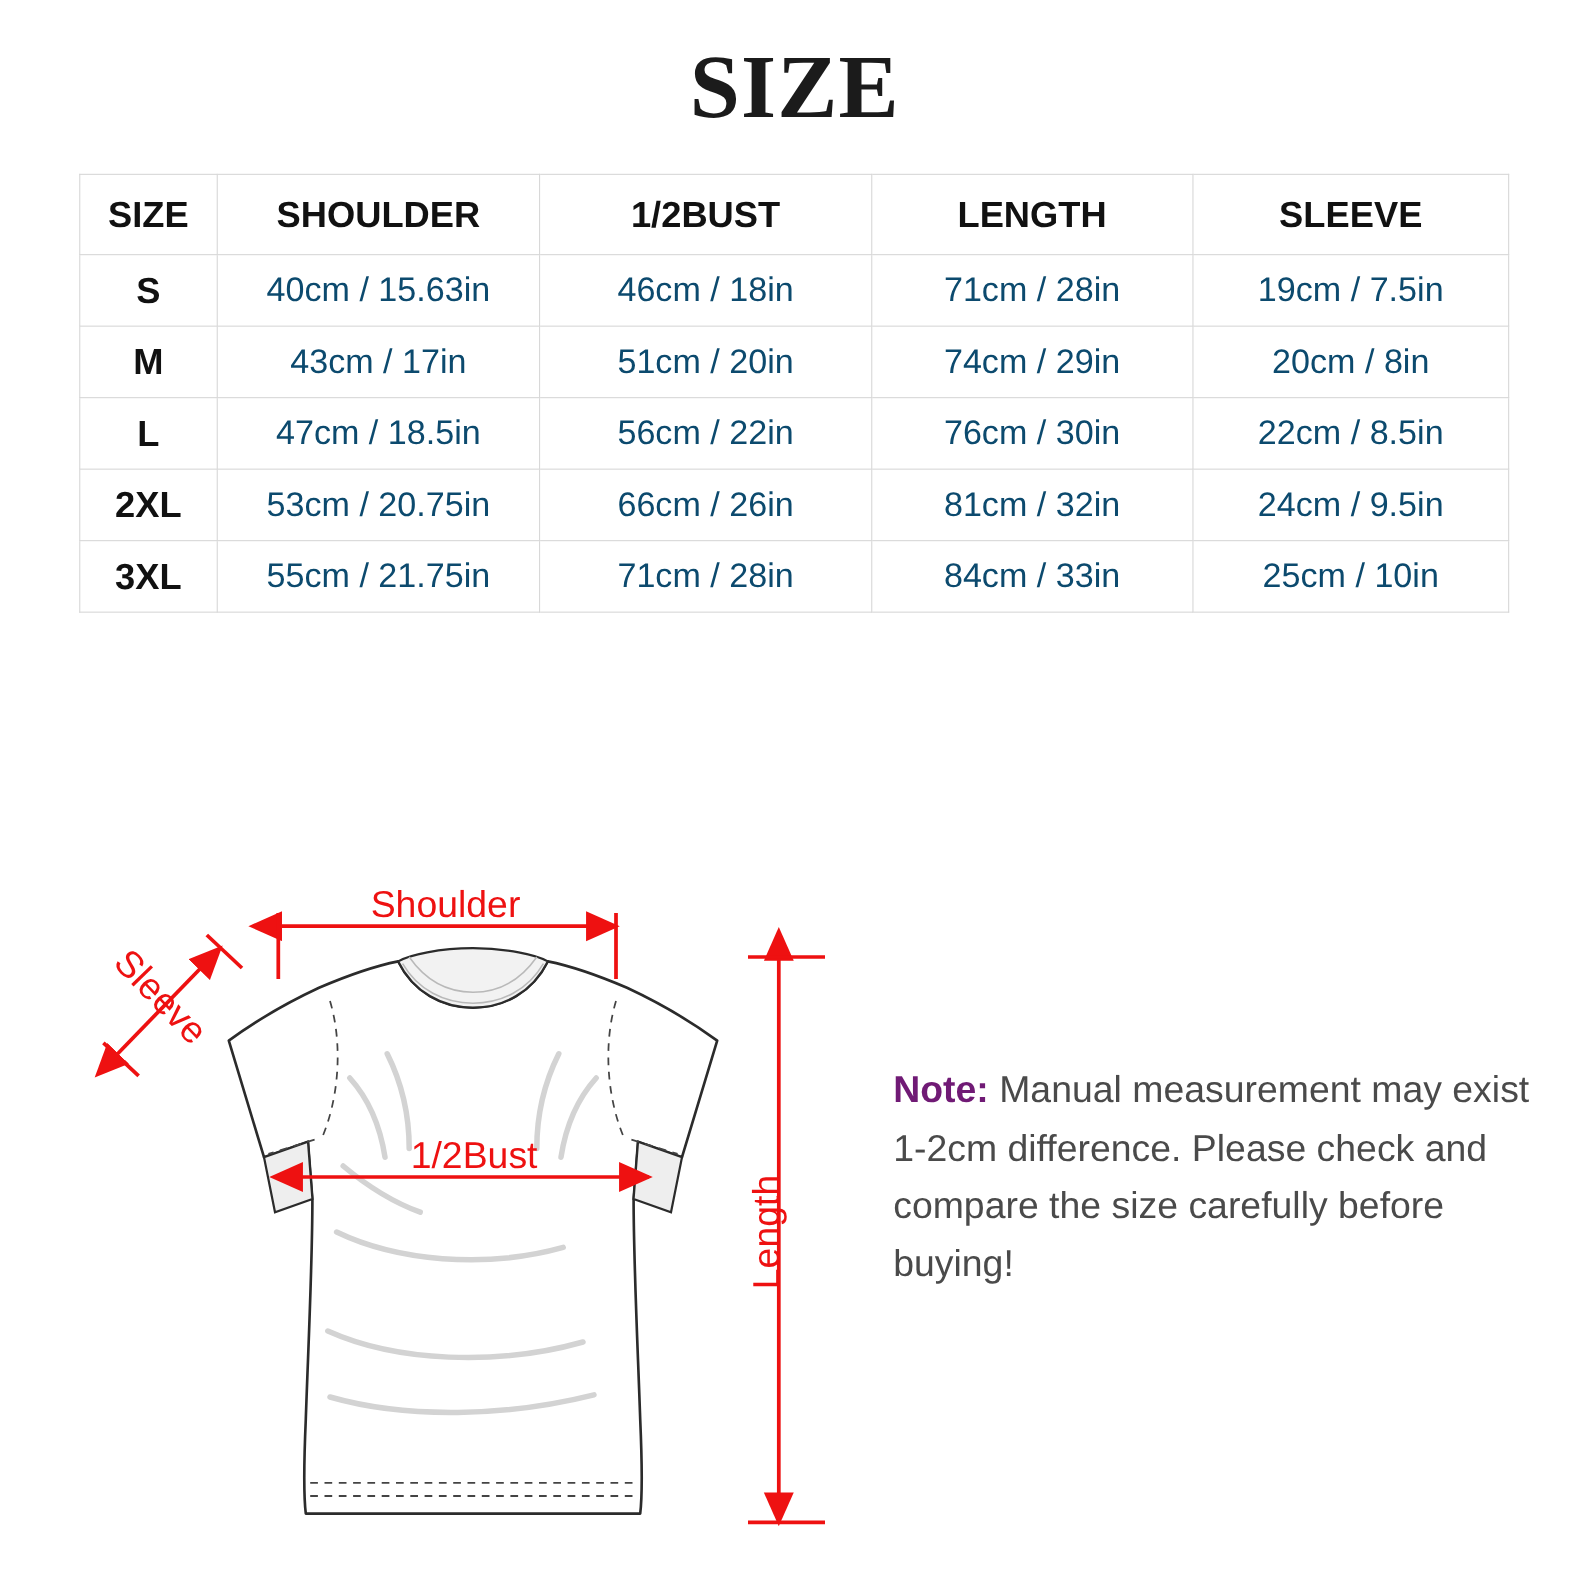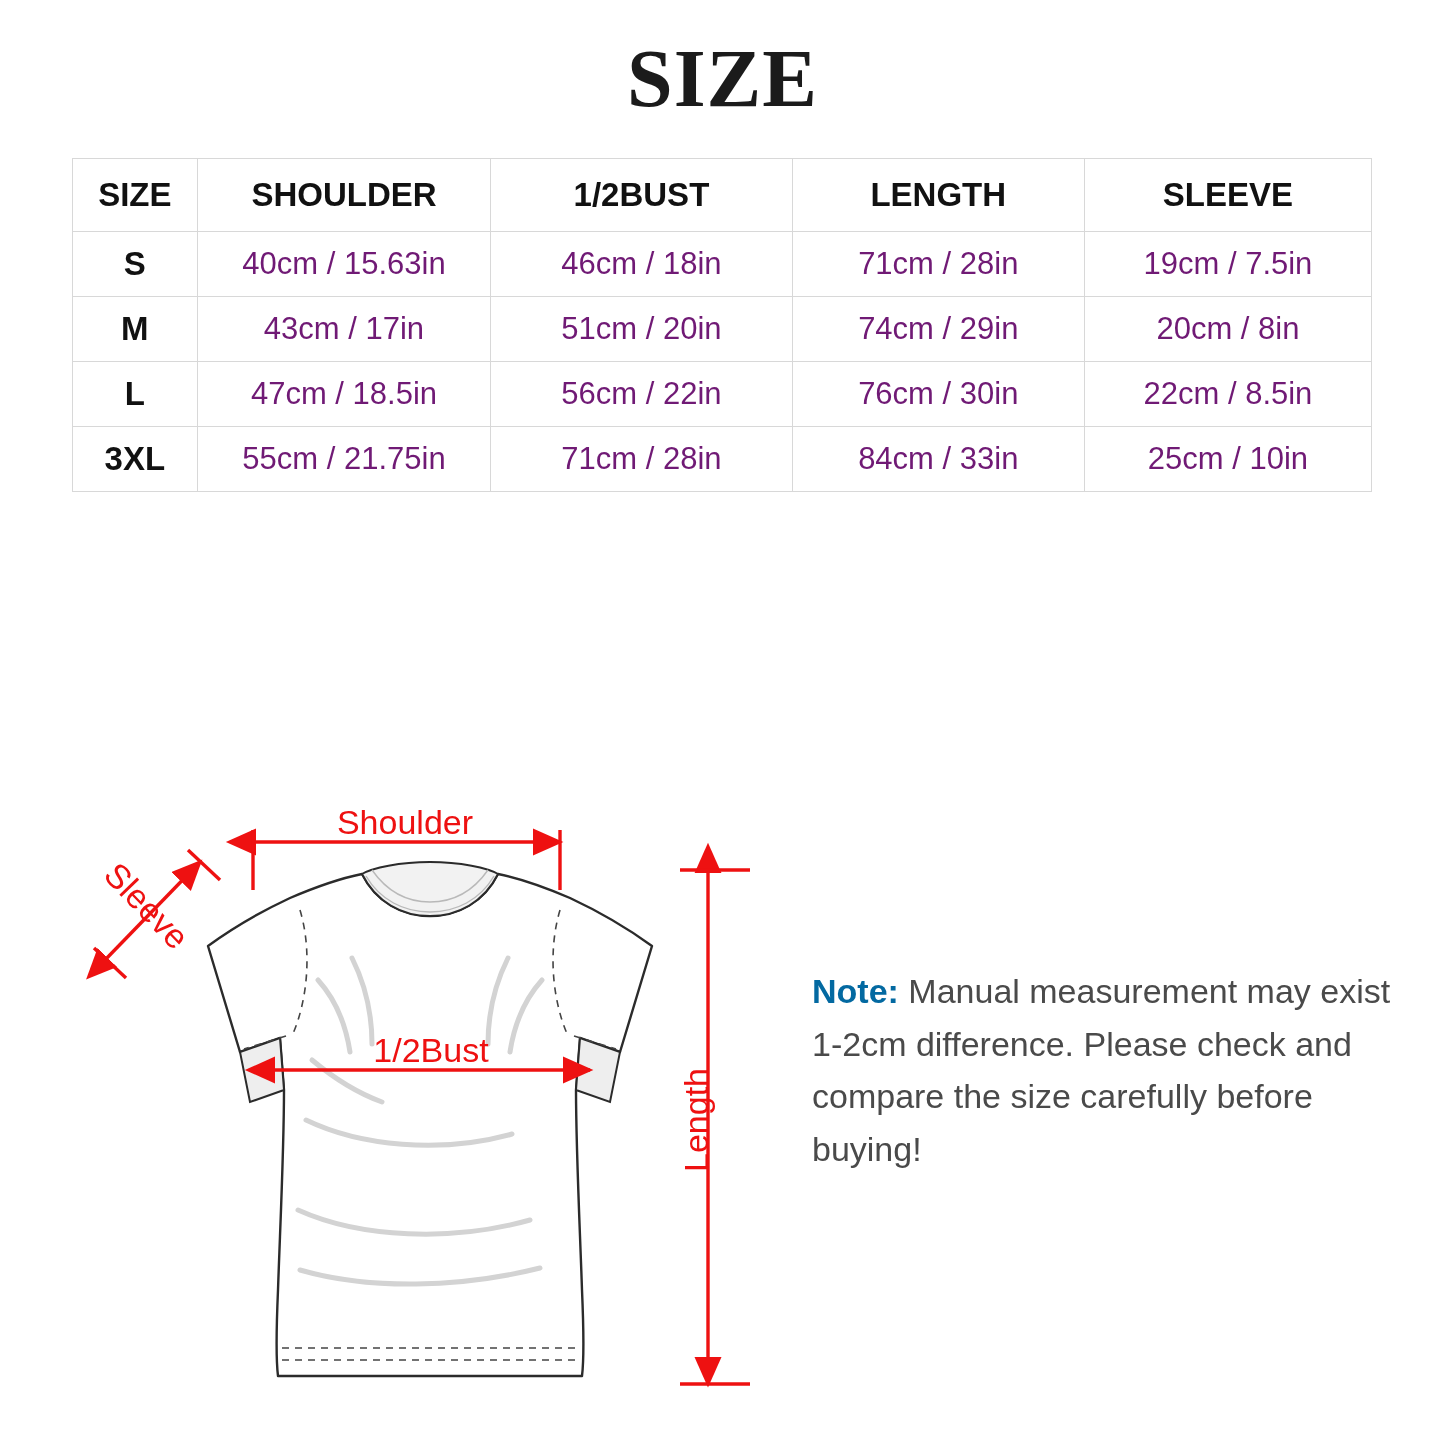--- a/index.html
+++ b/index.html
@@ -61,21 +61,21 @@
     color: #111111;
     height: 72px;
   }
   table.size-table td.size-col {
     font-size: 33px;
     font-weight: bold;
     color: #111111;
   }
   table.size-table td.val {
     font-size: 31px;
-    color: #701a75;
+    color: #0c4a6e;
     font-weight: normal;
   }
   col.c0 { width: 9.6%; }
   col.c1 { width: 22.6%; }
   col.c2 { width: 23.2%; }
   col.c3 { width: 22.5%; }
   col.c4 { width: 22.1%; }
 
   
   .illus {
@@ -90,21 +90,21 @@
   .note {
     position: absolute;
     left: 812px;
     top: 965px;
     width: 580px;
     font-size: 34px;
     line-height: 1.55;
     color: #4a4a4a;
   }
   .note b {
-    color: #0369a1;
+    color: #701a75;
     font-weight: bold;
   }
 </style>
 </head>
 <body>
 
 <div class="page">
 
   <div class="title">SIZE</div>
 
@@ -140,20 +140,27 @@
           <td class="val">51cm / 20in</td>
           <td class="val">74cm / 29in</td>
           <td class="val">20cm / 8in</td>
         </tr>
         <tr>
           <td class="size-col">L</td>
           <td class="val">47cm / 18.5in</td>
           <td class="val">56cm / 22in</td>
           <td class="val">76cm / 30in</td>
           <td class="val">22cm / 8.5in</td>
+        </tr>
+        <tr>
+          <td class="size-col">2XL</td>
+          <td class="val">53cm / 20.75in</td>
+          <td class="val">66cm / 26in</td>
+          <td class="val">81cm / 32in</td>
+          <td class="val">24cm / 9.5in</td>
         </tr>
         <tr>
           <td class="size-col">3XL</td>
           <td class="val">55cm / 21.75in</td>
           <td class="val">71cm / 28in</td>
           <td class="val">84cm / 33in</td>
           <td class="val">25cm / 10in</td>
         </tr>
       </tbody>
     </table>

